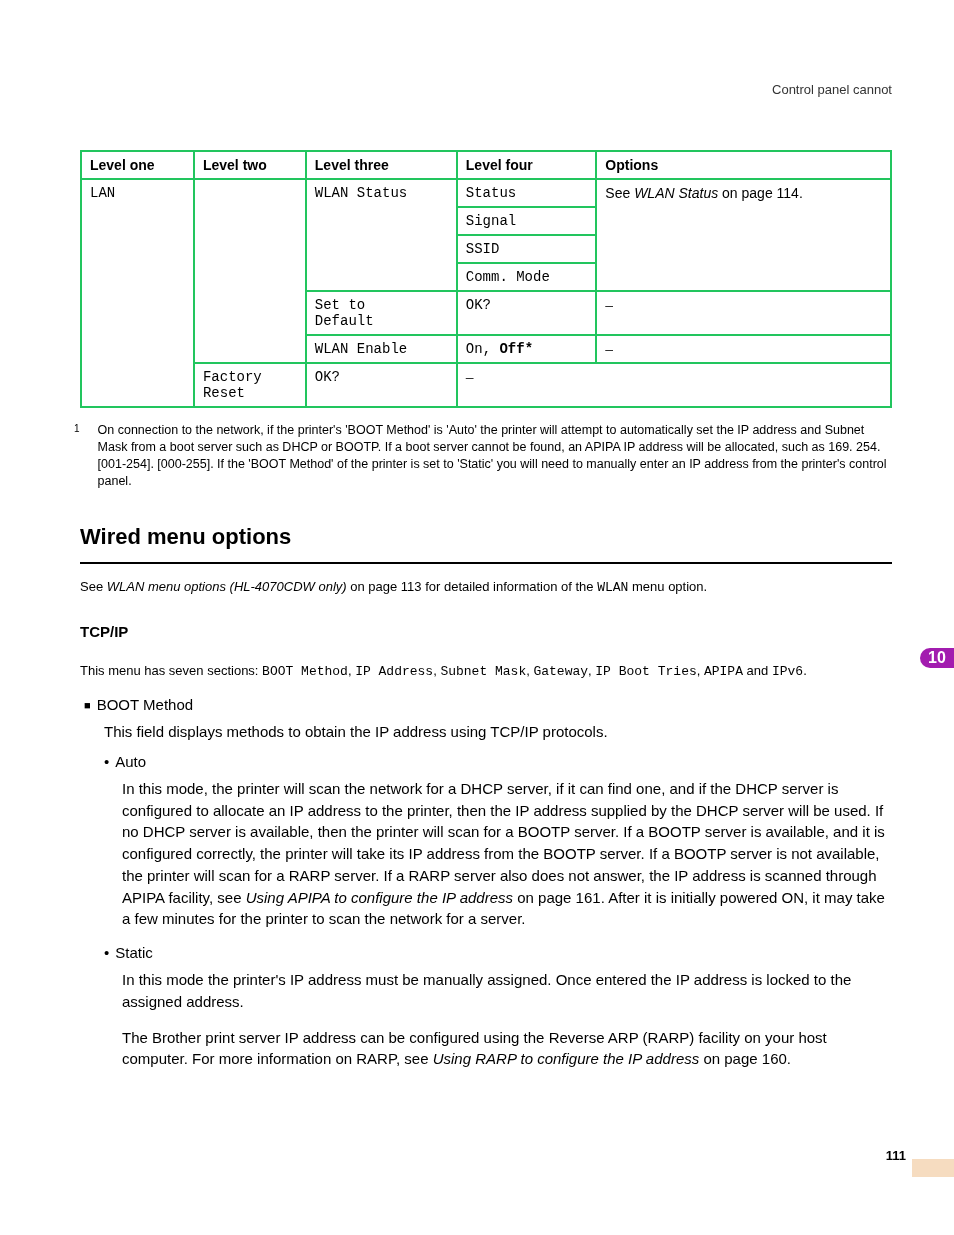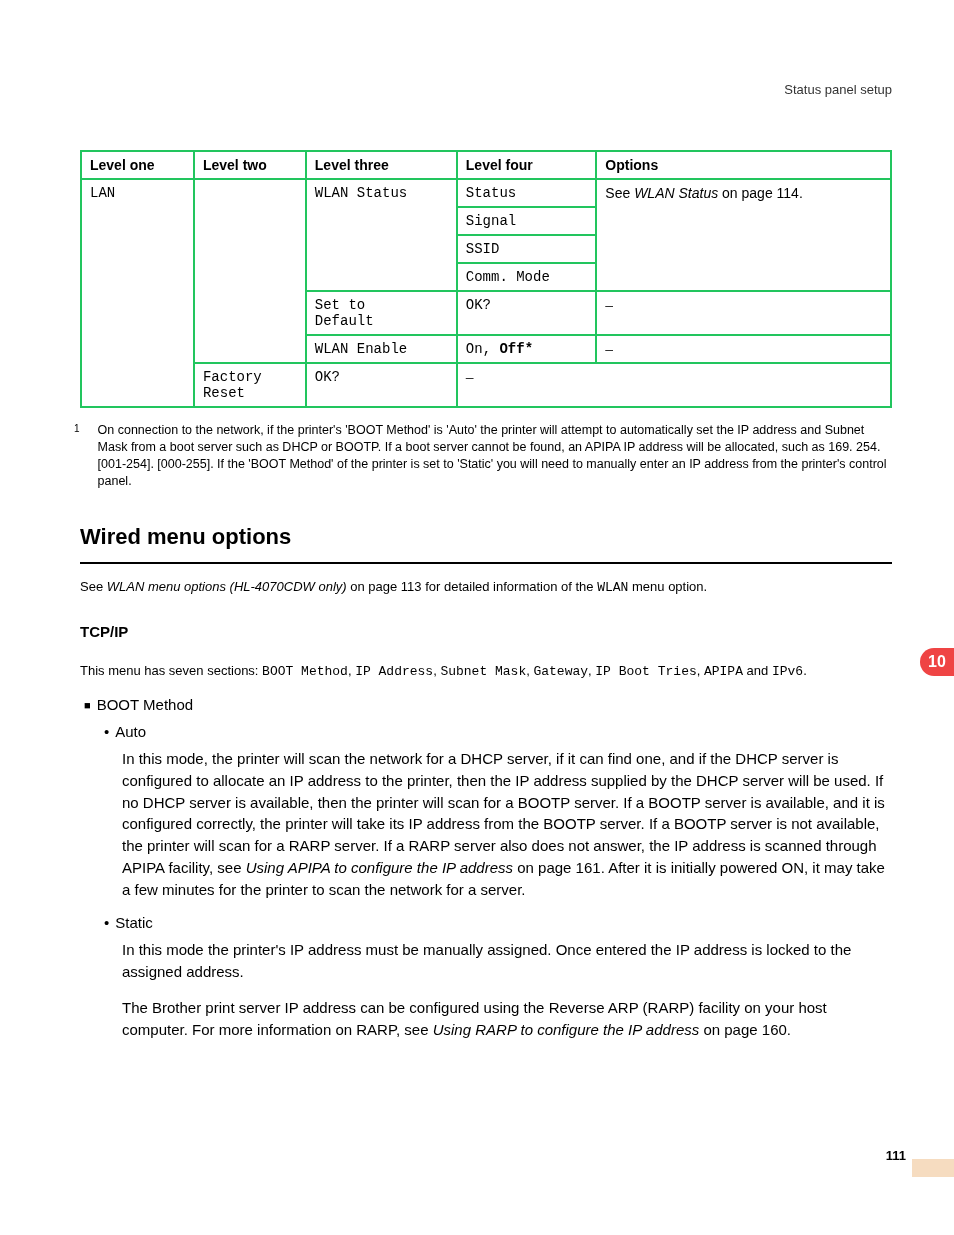--- a/index.html
+++ b/index.html
@@ -77,22 +77,22 @@
   .item-l1-body { margin: 8px 0 10px 24px; line-height: 1.45;}
   .item-l2 { margin: 10px 0 4px 24px; }
   .dot { margin-right: 6px;}
   .item-l2-body { margin: 8px 0 14px 42px; line-height: 1.45;}
   .italic { font-style: italic; }
   .chapter-tab {
     position: absolute;
     right: 0;
     top: 648px;
     width: 34px;
-    height: 28px;
-    background: #ef4444;
+    height: 20px;
+    background: #a21caf;
     color: #fff;
     font-weight: bold;
     font-size: 16px;
     border-top-left-radius: 16px;
     border-bottom-left-radius: 16px;
     display: flex;
     align-items: center;
     justify-content: center;
   }
   .page-num-bar {
@@ -111,21 +111,21 @@
     font-size: 13px;
   }
   .opt-see { white-space: normal; }
   .dash { color:#333; }
   .nowrap{white-space:nowrap;}
 </style>
 </head>
 <body>
 
 <div class="page">
-  <div class="header-right">Status panel setup</div>
+  <div class="header-right">Control panel cannot</div>
 
   <table class="menu">
     <thead>
       <tr>
         <th>Level one</th>
         <th>Level two</th>
         <th>Level three</th>
         <th>Level four</th>
         <th>Options</th>
       </tr>
@@ -188,20 +188,21 @@
 
   <div class="subhead">TCP/IP</div>
 
   <p class="body-p" style="margin-top:22px">
     <span>This menu has seven sections: </span><span class="mono nowrap">BOOT Method</span><span>, </span><span class="mono nowrap">IP Address</span><span>, </span><span class="mono nowrap">Subnet Mask</span><span>, </span><span class="mono">Gateway</span><span>, </span><span class="mono nowrap">IP Boot Tries</span><span>, </span><span class="mono">APIPA</span><span> and </span><span class="mono">IPv6</span><span>.</span>
   </p>
 
   <div class="item-l1">
     <span class="sq">■</span><span class="item-l1-text">BOOT Method</span>
   </div>
+  <div class="item-l1-body">This field displays methods to obtain the IP address using TCP/IP protocols.</div>
 
   <div class="item-l2">
     <span class="dot">•</span><span>Auto</span>
   </div>
   <div class="item-l2-body">
     <span>In this mode, the printer will scan the network for a DHCP server, if it can find one, and if the DHCP server is configured to allocate an IP address to the printer, then the IP address supplied by the DHCP server will be used. If no DHCP server is available, then the printer will scan for a BOOTP server. If a BOOTP server is available, and it is configured correctly, the printer will take its IP address from the BOOTP server. If a BOOTP server is not available, the printer will scan for a RARP server. If a RARP server also does not answer, the IP address is scanned through APIPA facility, see </span><span class="italic">Using APIPA to configure the IP address</span><span> on page 161. After it is initially powered ON, it may take a few minutes for the printer to scan the network for a server.</span>
   </div>
 
   <div class="item-l2">
     <span class="dot">•</span><span>Static</span>

